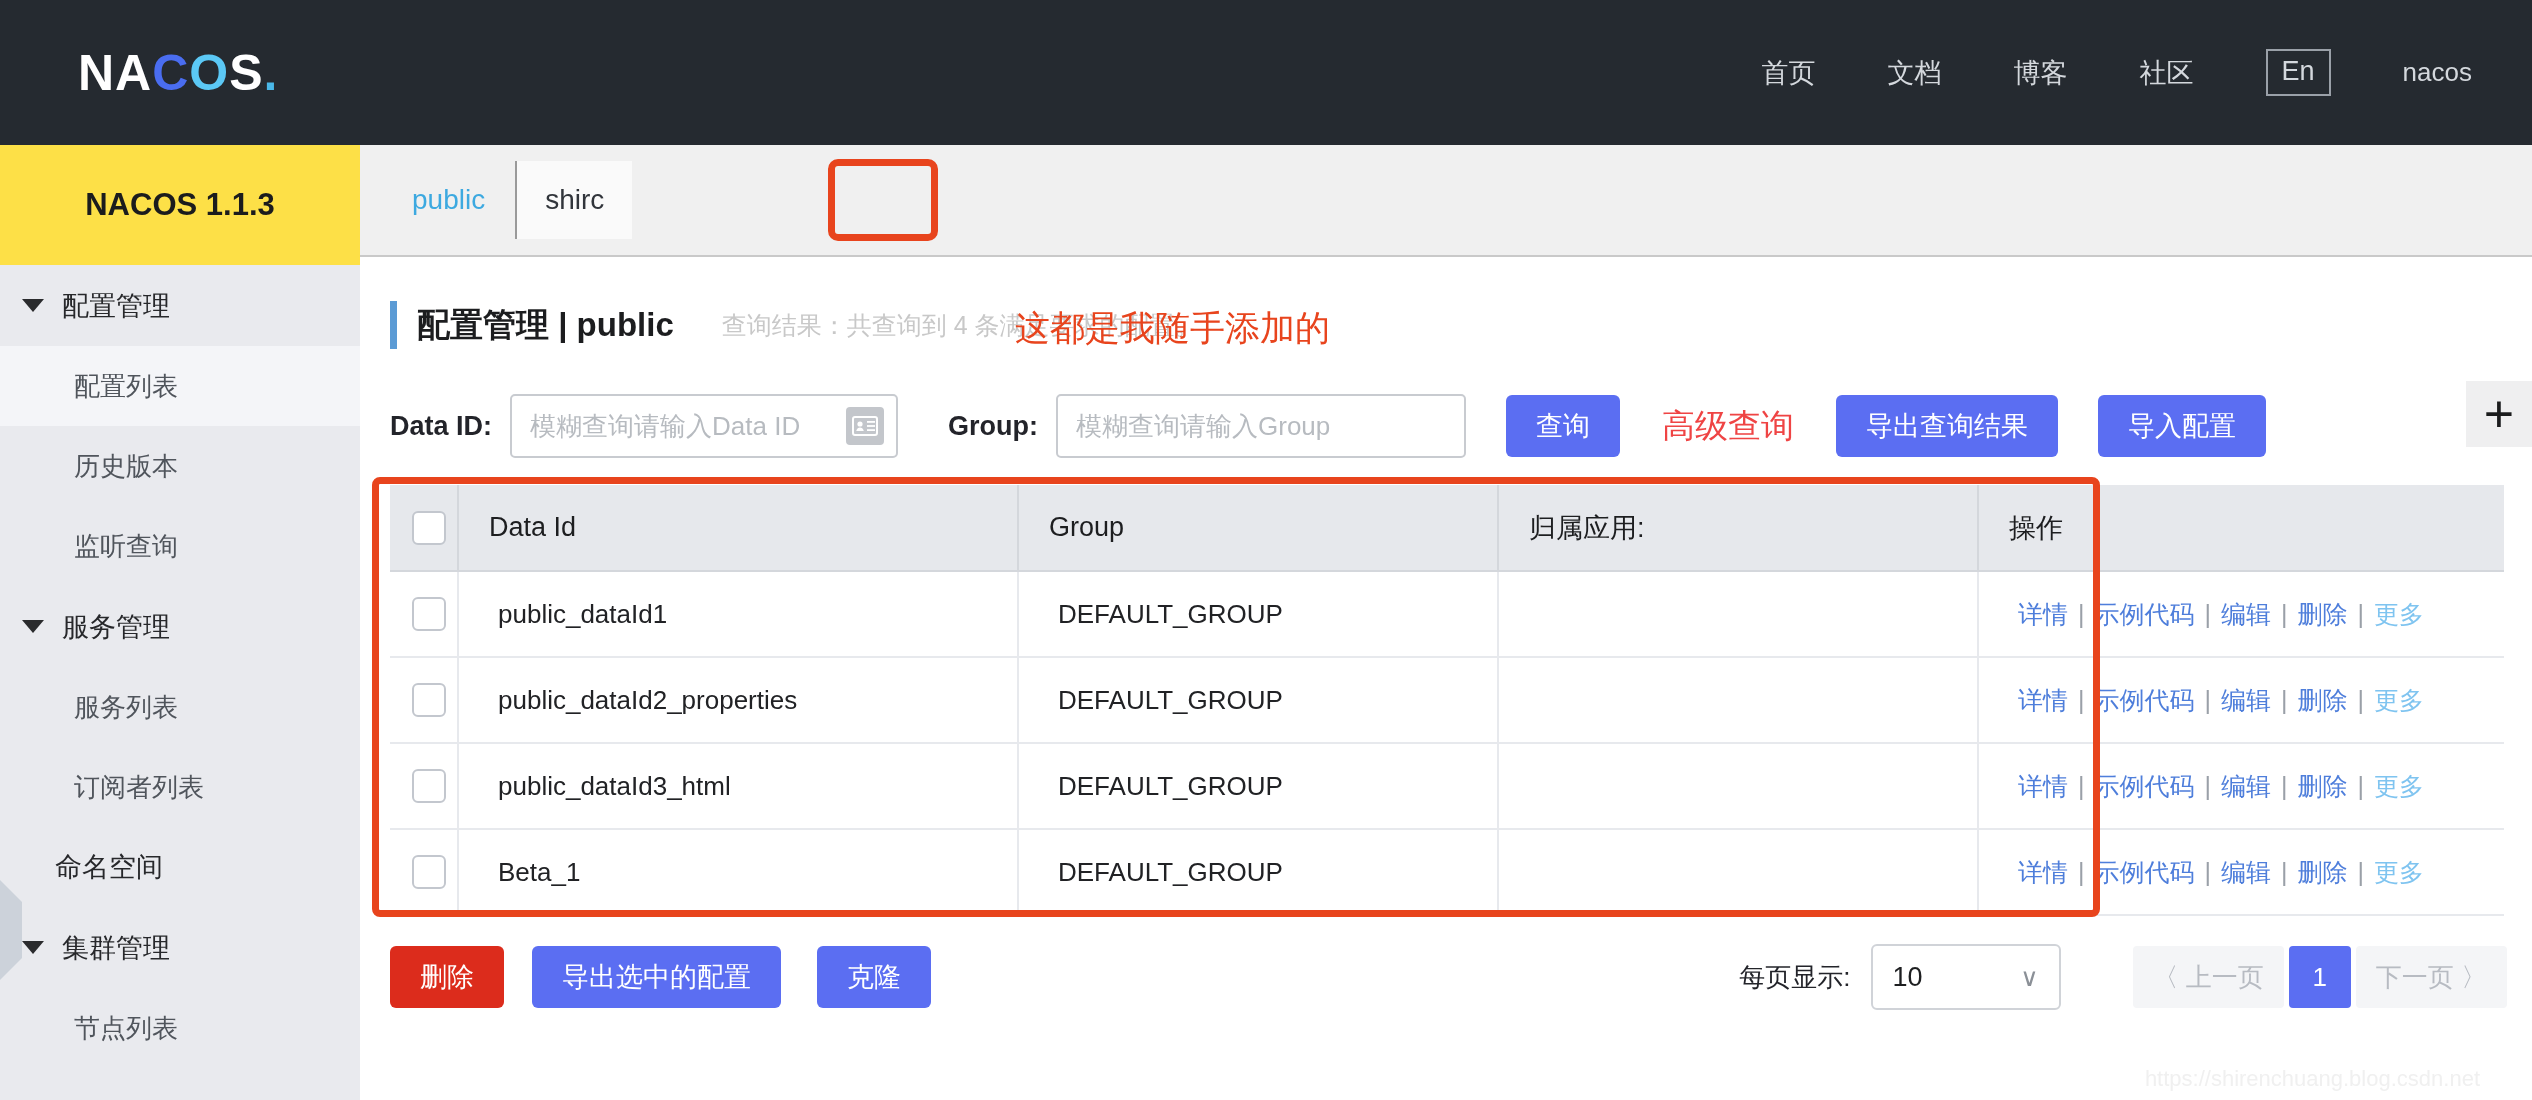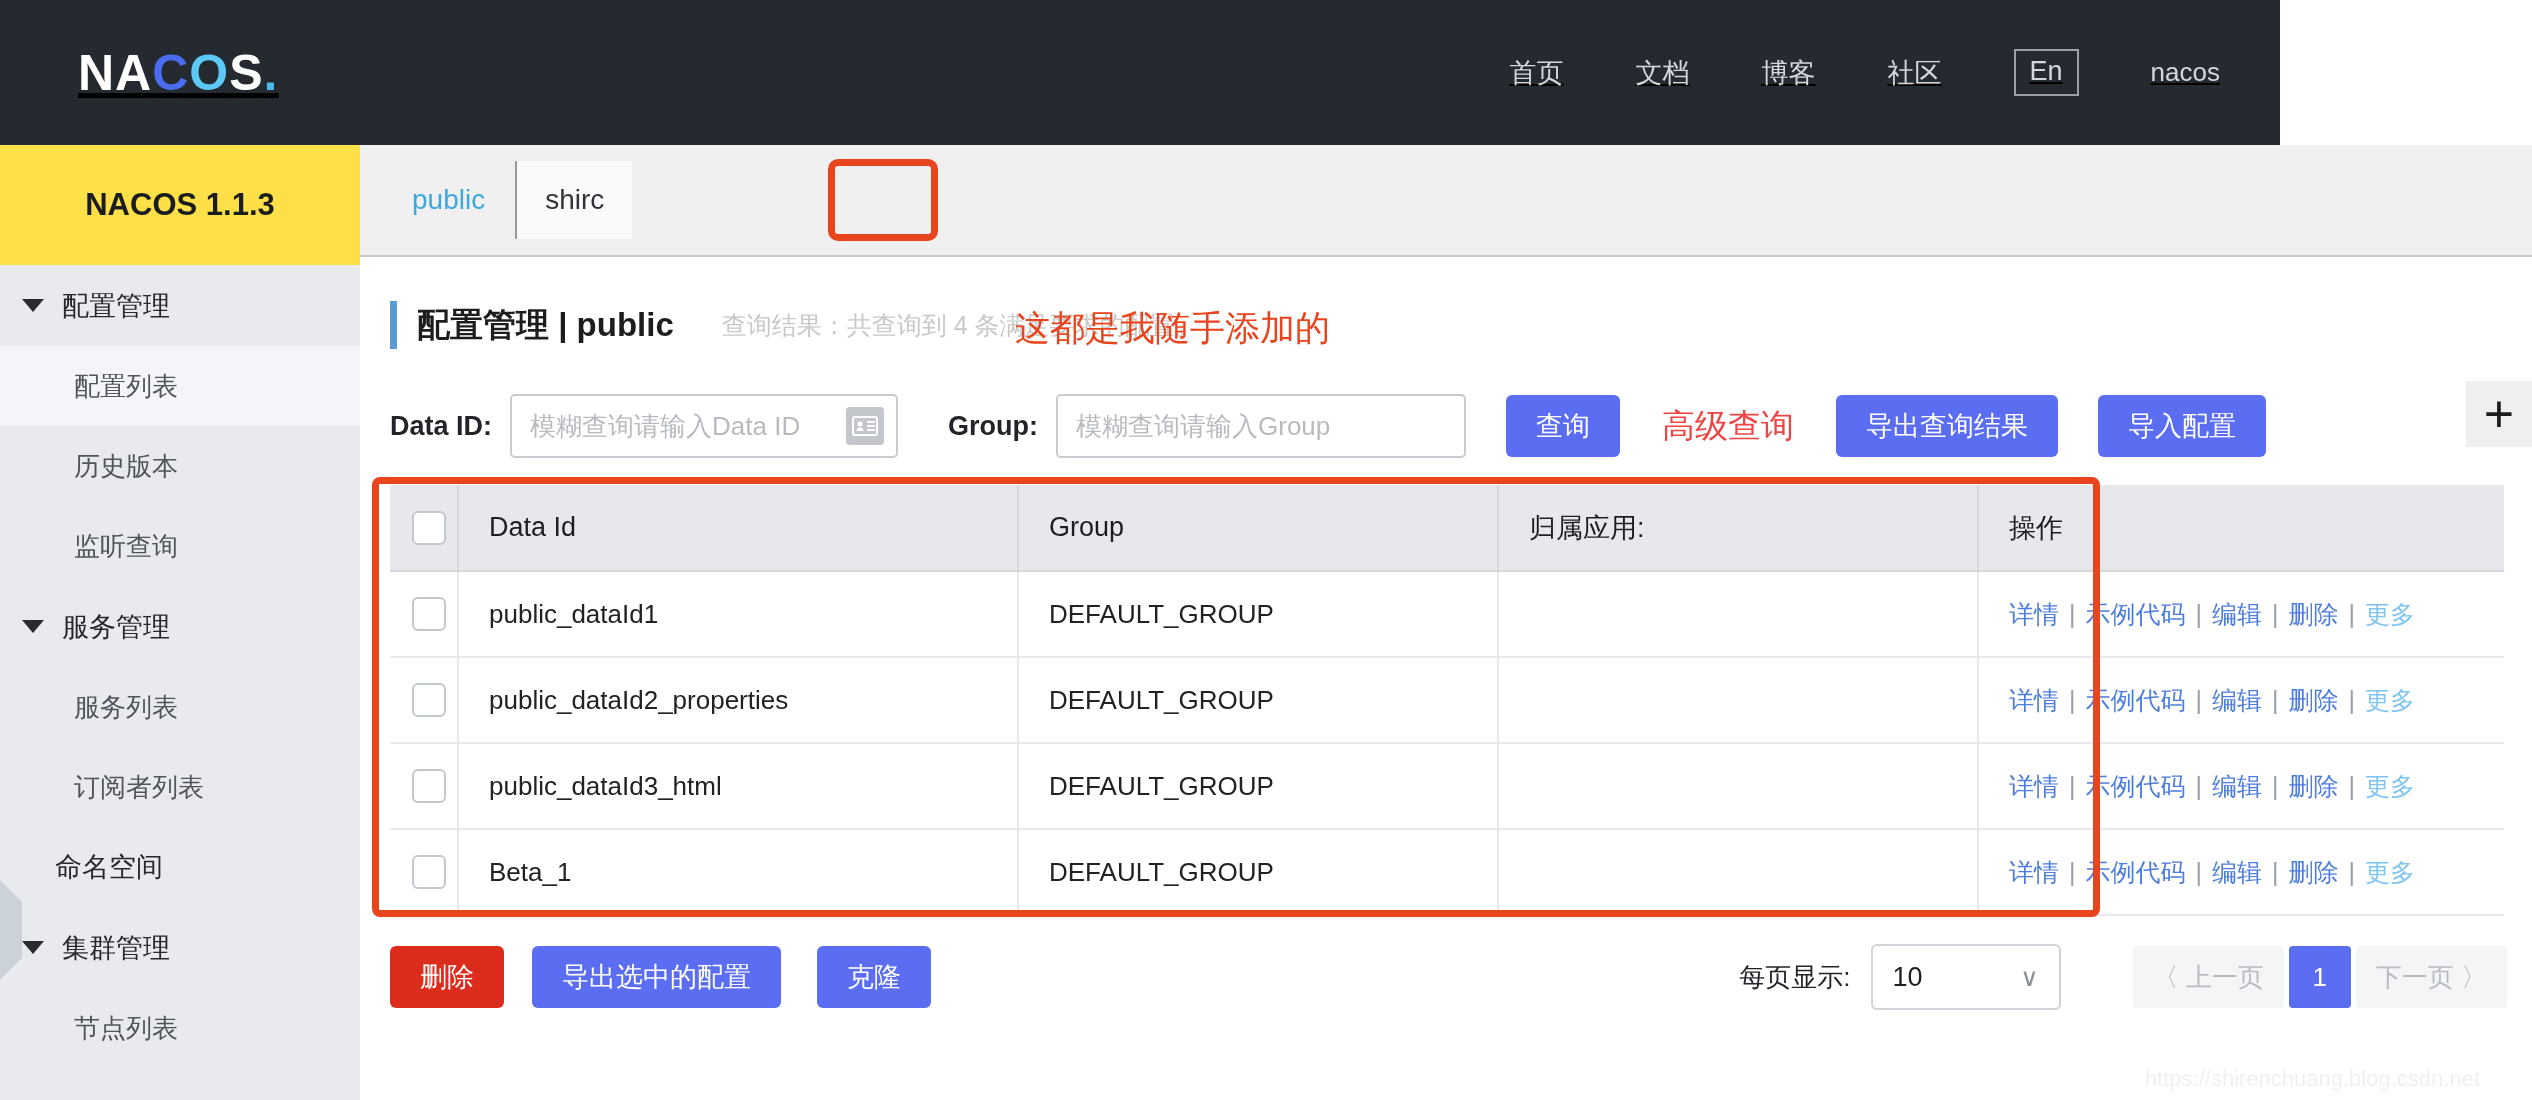--- a/index.html
+++ b/index.html
@@ -4,22 +4,22 @@
 <style>
   * { box-sizing: border-box; margin: 0; padding: 0; }
   html, body {
     width: 2532px; height: 1100px;
     font-family: "Liberation Sans", "DejaVu Sans", sans-serif;
     background: #fff; overflow: hidden;
   }
 
   
   .topnav {
-    position: absolute; top: 0; left: 0; width: 2280px; height: 145px;
-    background: #252a30; display: flex; align-items: center; text-decoration: underline;
+    position: absolute; top: 0; left: 0; width: 2532px; height: 145px;
+    background: #252a30; display: flex; align-items: center;
   }
   .logo-wrap { margin-left: 78px; display: flex; align-items: flex-end; }
   .logo-text {
     font-size: 50px; font-weight: bold; letter-spacing: 1px;
     color: #fff; line-height: 1;
   }
   .logo-c { color: #4a6df0; }
   .logo-o { color: #5bc8f5; }
   .logo-dot { color: #4ab8e8; }
   .nav-right {
@@ -155,21 +155,21 @@
   .table-wrap { position: relative; margin-top: 26px; padding: 0 28px 0 30px; }
   table { width: 100%; border-collapse: collapse; table-layout: fixed; }
   thead th {
     background: #e6e8ec; height: 86px; font-size: 27px; font-weight: normal;
     color: #1d1e20; text-align: left; padding-left: 30px;
     border-right: 2px solid #d4d7dc; border-bottom: 2px solid #d4d7dc;
   }
   thead th:last-child { border-right: none; }
   tbody td {
     height: 86px; font-size: 26px; color: #212225; text-align: left;
-    padding-left: 30px; border-right: 2px solid #e7e9ed;
+    padding-left: 39px; border-right: 2px solid #e7e9ed;
     border-bottom: 2px solid #e7e9ed; background: #fff;
   }
   tbody td:last-child { border-right: none; }
   .col-chk { width: 68px; padding-left: 22px !important; }
   .col-dataid { width: 560px; }
   .col-group { width: 480px; }
   .col-app { width: 480px; }
   .chk {
     width: 34px; height: 34px; border: 2px solid #c3c7ce;
     border-radius: 6px; background: #fff; cursor: pointer; display: block;

